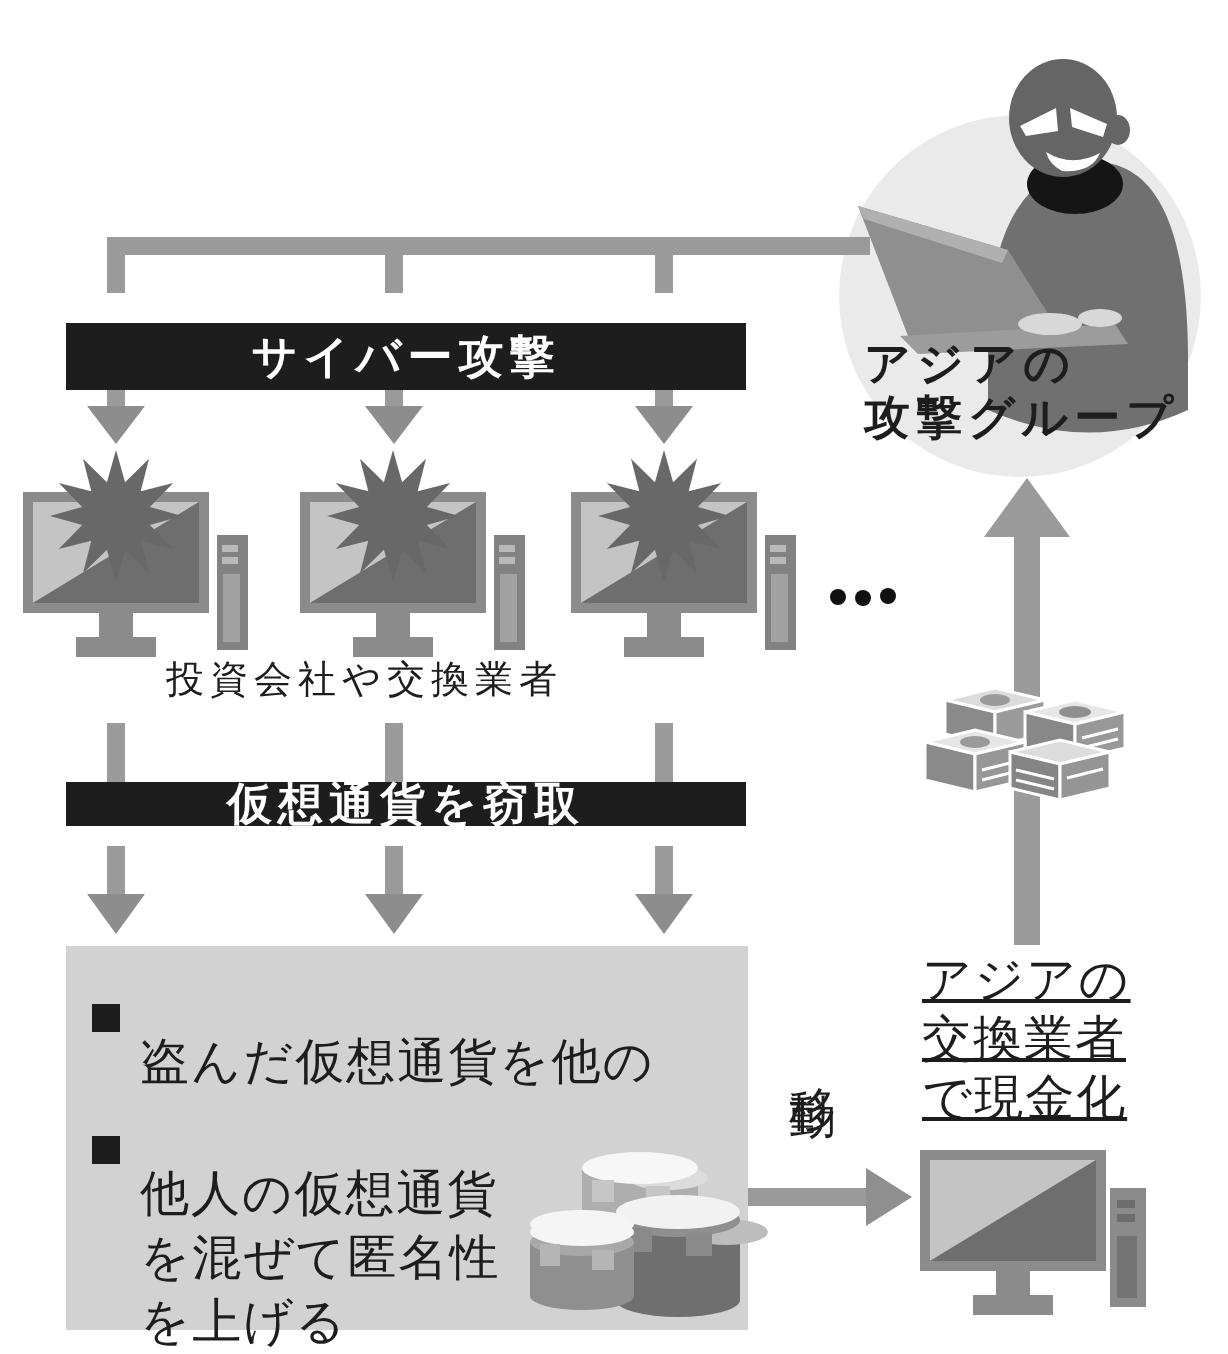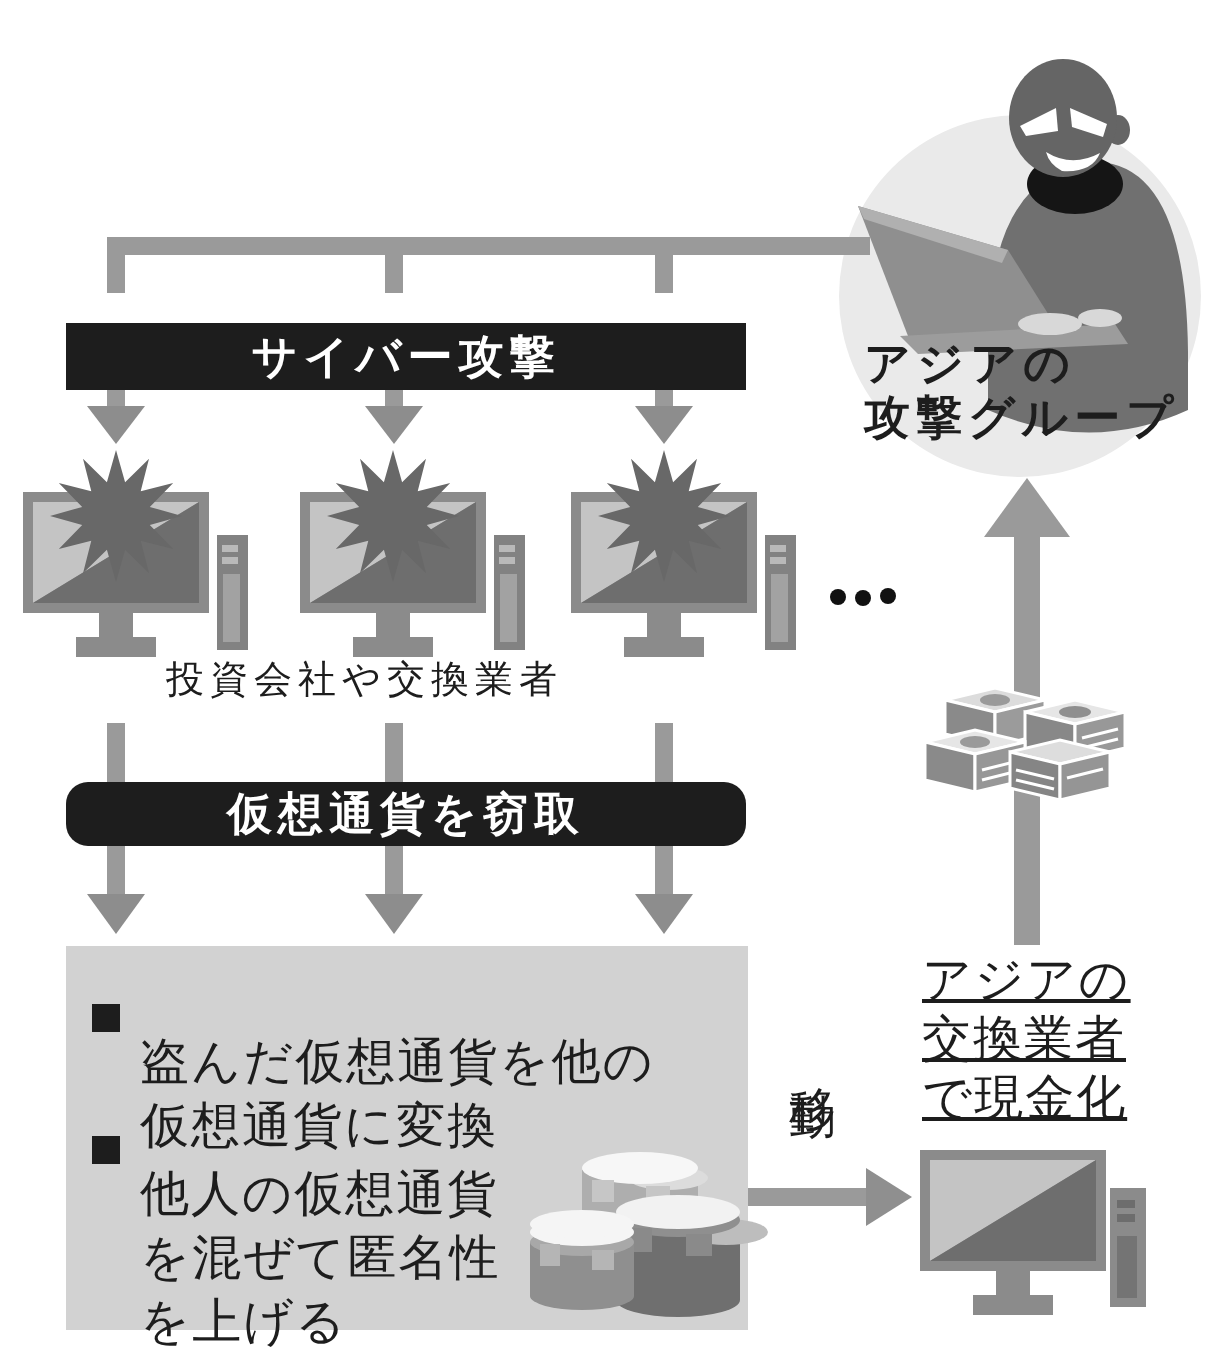--- a/index.html
+++ b/index.html
@@ -9,21 +9,21 @@
   }
   .abs{position:absolute;}
   #bg-svg{position:absolute;left:0;top:0;z-index:1;}
   .z0{z-index:0;} .z2{z-index:2;}
   #title{left:34px;top:22px;font-size:56px;font-weight:800;line-height:1.12;letter-spacing:5px;white-space:nowrap;}
   .banner{
     left:66px;width:680px;background:#1d1d1d;color:#fff;display:flex;align-items:center;justify-content:center;
     font-size:45px;font-weight:700;letter-spacing:6px;white-space:nowrap;
   }
   #banner-cyber{top:291px;height:67px;margin-top:32px;}
-  #banner-steal{top:782px;height:64px;border-radius:22px;}
+  #banner-steal{top:782px;height:44px;}
   #victims-label{left:166px;top:654px;font-size:38px;font-weight:500;letter-spacing:6px;white-space:nowrap;}
   #attacker-label{left:864px;top:336px;font-size:46px;font-weight:700;line-height:1.18;letter-spacing:6px;white-space:nowrap;}
   #laundering-box{left:66px;top:946px;width:682px;height:384px;background:#d2d2d2;}
   .bullet-square{left:92px;width:28px;height:28px;background:#1d1d1d;}
   .bullet-text{left:140px;font-size:49px;font-weight:500;line-height:64px;letter-spacing:2px;white-space:nowrap;margin-top:44px;}
   #bullet1-text{top:986px;} #bullet2-text{top:1118px;}
   #move-label{left:782px;top:1050px;font-size:47px;font-weight:500;writing-mode:vertical-rl;letter-spacing:8px;}
   #cashout-label{left:922px;top:950px;font-size:49px;font-weight:500;line-height:59px;letter-spacing:2px;white-space:nowrap;text-decoration:underline;}
 </style>
 </head>
@@ -208,21 +208,20 @@
   </div>
 
   <div class="abs z2" id="attacker-label">
     <div>アジアの</div>
     <div>攻撃グループ</div>
   </div>
 
   <div class="abs z2 bullet-square" style="top:1004px;"></div>
   <div class="abs z2 bullet-text" id="bullet1-text">
     <div>盗んだ仮想通貨を他の</div>
-    <div>仮想通貨に変換</div>
   </div>
 
   <div class="abs z2 bullet-square" style="top:1136px;"></div>
   <div class="abs z2 bullet-text" id="bullet2-text">
     <div>他人の仮想通貨</div>
     <div>を混ぜて匿名性</div>
     <div>を上げる</div>
   </div>
 
   <div class="abs z2" id="move-label">移動</div>

